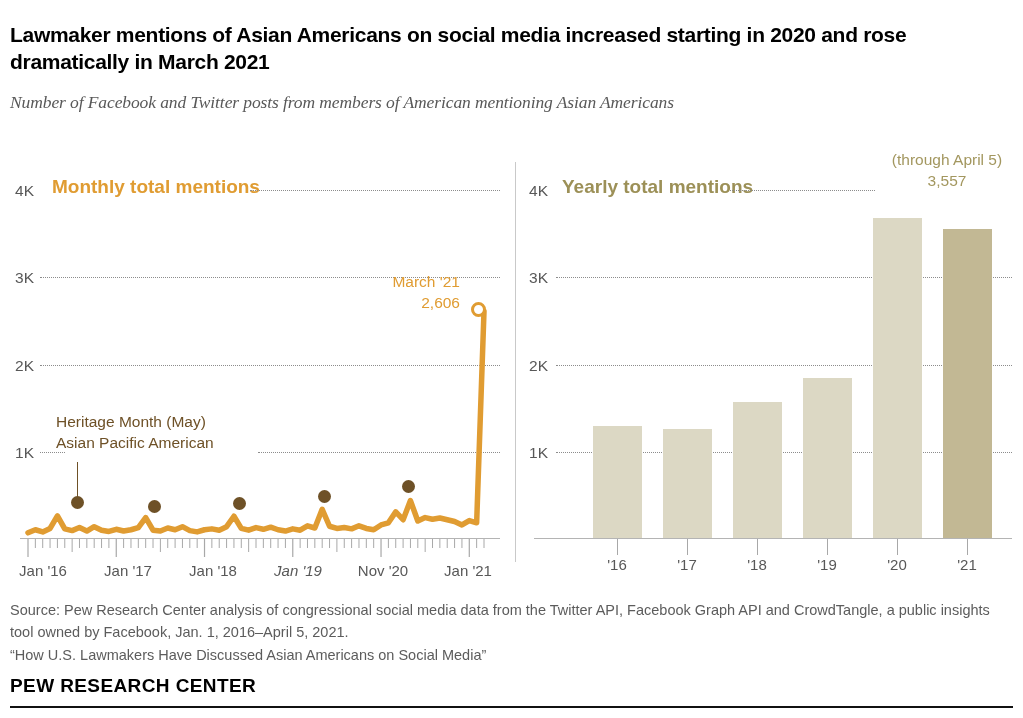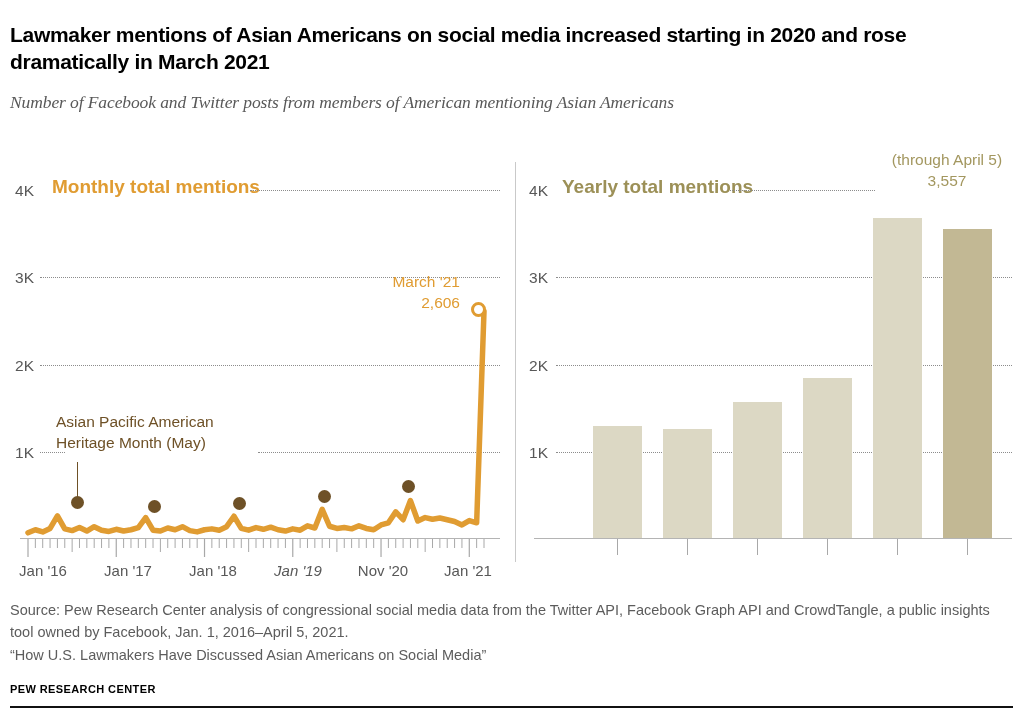--- a/index.html
+++ b/index.html
@@ -178,22 +178,22 @@
     font-size: 14.5px;
     line-height: 1.5;
     color: #5c5c5c;
   }
   .report-title {
     font-size: 14.5px;
     line-height: 1.6;
     color: #5c5c5c;
   }
   .brand {
-    margin-top: 16px;
-    font-size: 11px;
+    margin-top: 8px;
+    font-size: 19px;
     font-weight: bold;
     letter-spacing: 0.4px;
     color: #000000;
   }
   .rule {
     position: absolute;
     left: 10px;
     top: 706px;
     width: 1003px;
     height: 2px;
@@ -222,22 +222,22 @@
       <div class="ytick" style="left:4px; top:207px;">2K</div>
       <div class="ytick" style="left:4px; top:294px;">1K</div>
 
       <div class="gridline" style="left:250px; top:40px; width:250px;"></div>
       <div class="gridline" style="left:40px;  top:127px; width:460px;"></div>
       <div class="gridline" style="left:40px;  top:215px; width:460px;"></div>
       <div class="gridline" style="left:40px;  top:302px; width:25px;"></div>
       <div class="gridline" style="left:258px; top:302px; width:242px;"></div>
 
       <div class="annot annot-apahm">
+        <div>Heritage Month (May)</div>
         <div>Asian Pacific American</div>
-        <div>Heritage Month (May)</div>
       </div>
       <div class="leader" style="left:77px; top:312px; height:38px;"></div>
 
       <div class="annot annot-march">
         <div>March '21</div>
         <div>2,606</div>
       </div>
 
       <svg width="512" height="440" style="position:absolute; left:0; top:0;">
         <polyline id="monthly-path" fill="none" stroke="#E09C32" stroke-width="5.5" stroke-linejoin="round" stroke-linecap="round" points="28.00,382.78 35.35,379.74 42.71,381.91 50.06,378.43 57.42,365.81 64.77,378.87 72.13,380.61 79.48,377.56 86.84,381.04 94.19,376.69 101.55,380.17 108.90,381.48 116.26,379.30 123.61,381.04 130.97,379.74 138.32,377.56 145.68,367.56 153.03,380.17 160.39,381.04 167.74,378.00 175.10,379.74 182.45,376.69 189.81,380.61 197.16,381.91 204.52,379.74 211.87,378.87 219.23,380.17 226.58,376.69 233.94,366.25 241.29,378.43 248.65,380.17 256.00,377.56 263.35,379.30 270.71,377.13 278.06,379.74 285.42,381.04 292.77,378.87 300.13,380.17 307.48,375.82 314.84,378.00 322.19,359.29 329.55,376.25 336.90,378.43 344.26,377.56 351.61,378.87 358.97,375.82 366.32,378.43 373.68,379.74 381.03,374.95 388.39,372.77 395.74,361.90 403.10,369.73 410.45,350.59 417.81,371.04 425.16,367.56 432.52,369.30 439.87,367.99 447.23,369.73 454.58,371.47 461.94,374.95 469.29,370.60 476.65,372.77 484.00,161.28"></polyline>
@@ -358,20 +358,28 @@
 
       <div class="axis-base" style="left:22px; top:388px; width:478px;"></div>
       <div id="bar-ticks-layer" style="position:absolute; left:0; top:388px; width:511px; height:20px;">
           <div class="tick-mark" style="left: 105px; top: 1px; height: 16px;"></div>
           <div class="tick-mark" style="left: 175px; top: 1px; height: 16px;"></div>
           <div class="tick-mark" style="left: 245px; top: 1px; height: 16px;"></div>
           <div class="tick-mark" style="left: 315px; top: 1px; height: 16px;"></div>
           <div class="tick-mark" style="left: 385px; top: 1px; height: 16px;"></div>
           <div class="tick-mark" style="left: 455px; top: 1px; height: 16px;"></div>
         </div>
+      <div id="bar-labels-layer" style="position:absolute; left:0; top:406px; width:511px; height:30px;">
+          <div class="xtick-label" style="left: 70px; top: 0px; width: 70px;">'16</div>
+          <div class="xtick-label" style="left: 140px; top: 0px; width: 70px;">'17</div>
+          <div class="xtick-label" style="left: 210px; top: 0px; width: 70px;">'18</div>
+          <div class="xtick-label" style="left: 280px; top: 0px; width: 70px;">'19</div>
+          <div class="xtick-label" style="left: 350px; top: 0px; width: 70px;">'20</div>
+          <div class="xtick-label" style="left: 420px; top: 0px; width: 70px;">'21</div>
+        </div>
     </div>
   </div>
 
   <div class="footer">
     <div class="source">Source: Pew Research Center analysis of congressional social media data from the Twitter API, Facebook Graph API and CrowdTangle, a public insights tool owned by Facebook, Jan. 1, 2016–April 5, 2021.</div>
     <div class="report-title">“How U.S. Lawmakers Have Discussed Asian Americans on Social Media”</div>
     <div class="brand">PEW RESEARCH CENTER</div>
   </div>
   <div class="rule"></div>
 </div>

